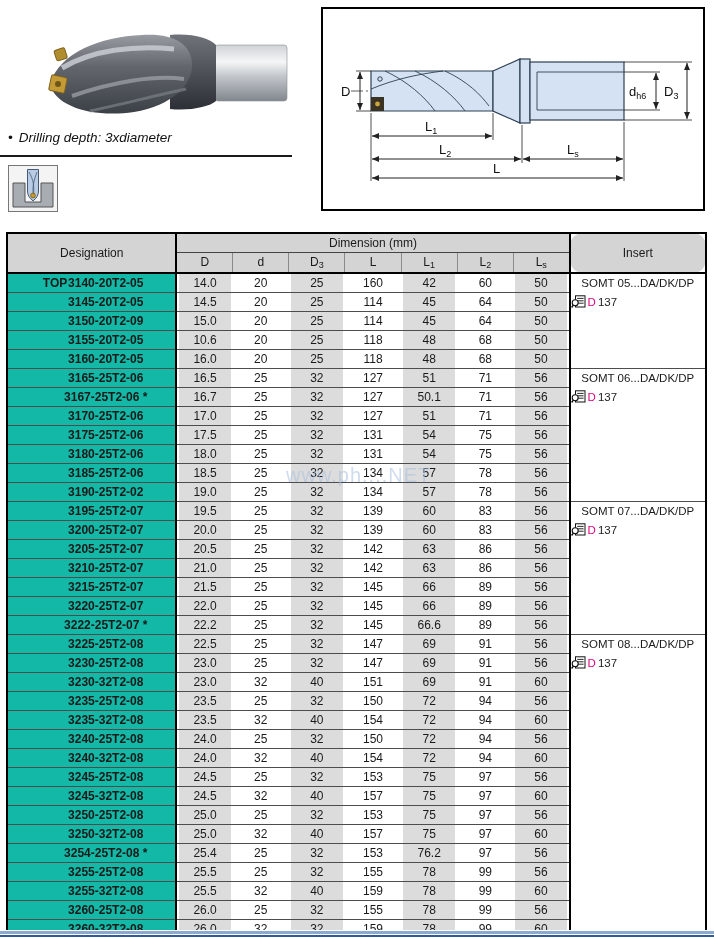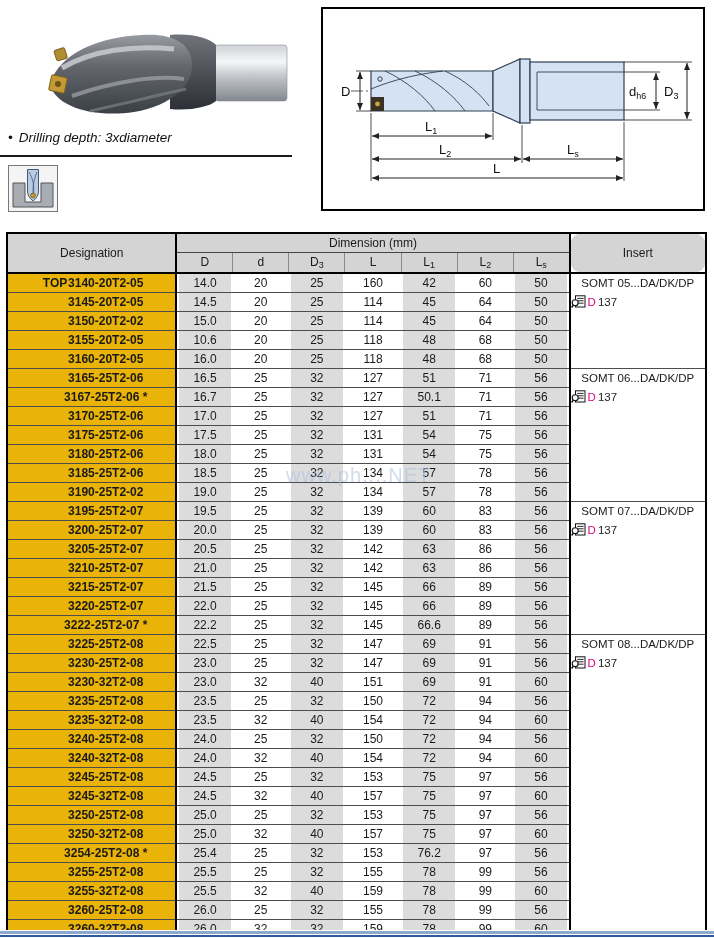--- a/index.html
+++ b/index.html
@@ -29,21 +29,21 @@
   table.spec th,table.spec td{padding:0;height:18px;line-height:18px;text-align:center;
              overflow:hidden;white-space:nowrap;}
   thead th{background:#d4d4d4;font-weight:normal;color:#1a1a1a;height:16px;line-height:16px;}
   th.h-des{border-right:2px solid #000;}
   th.h-ins{border-left:2px solid #000;border-radius:13px;}
   th.h-dim{border-bottom:1px solid #444;}
   th.h-sub{border-right:1px solid #8a8a8a;}
   th.h-sub.last{border-right:none;}
   thead{border-bottom:2px solid #000;margin-left:24px;}
   tbody td{border-top:1px solid #4d4d4d;color:#1a1a1a;}
-  td.c-des{border-right:2px solid #000;text-align:left;font-weight:bold;background:#eab308;}
+  td.c-des{border-right:2px solid #000;text-align:left;font-weight:bold;background:#14b8a6;}
   td.c-des .pfx{display:inline-block;width:26px;padding-left:2px;font-weight:bold;}
   td.c-ins{border-left:2px solid #000;text-align:left;vertical-align:top;background:#fff;
            font-size:11.5px;padding-left:5px;}
   td.stripe{background:#dcdcdc;box-shadow:inset 2px 0 0 #fff, inset -2px 0 0 #fff;}
   .subsc{font-size:9px;position:relative;top:2px;}
   .ref-line{display:flex;align-items:center;gap:2px;height:19px;}
   .refD{color:#e0007f;}
   .refN{color:#222;}
 
   
@@ -222,21 +222,21 @@
           <td class="c-des"><span class="pfx"></span><span>3145-20T2-05</span></td>
           <td class="stripe">14.5</td>
           <td>20</td>
           <td class="stripe">25</td>
           <td>114</td>
           <td class="stripe">45</td>
           <td>64</td>
           <td class="stripe">50</td>
         </tr>
         <tr>
-          <td class="c-des"><span class="pfx"></span><span>3150-20T2-02</span></td>
+          <td class="c-des"><span class="pfx"></span><span>3150-20T2-09</span></td>
           <td class="stripe">15.0</td>
           <td>20</td>
           <td class="stripe">25</td>
           <td>114</td>
           <td class="stripe">45</td>
           <td>64</td>
           <td class="stripe">50</td>
         </tr>
         <tr>
           <td class="c-des"><span class="pfx"></span><span>3155-20T2-05</span></td>

